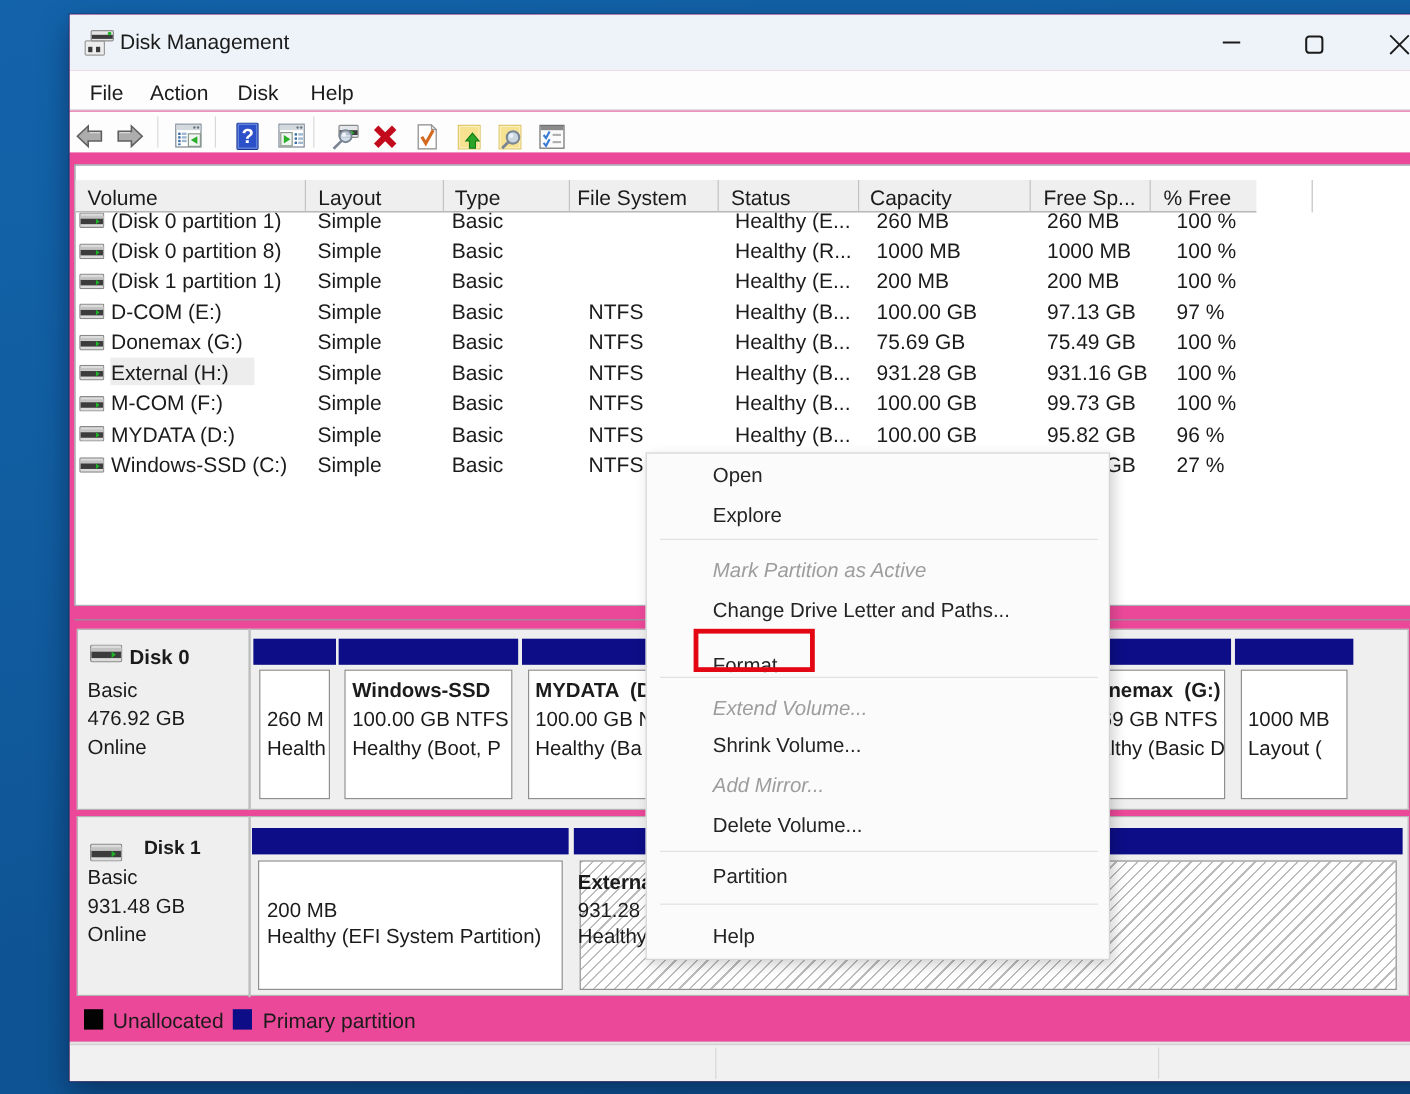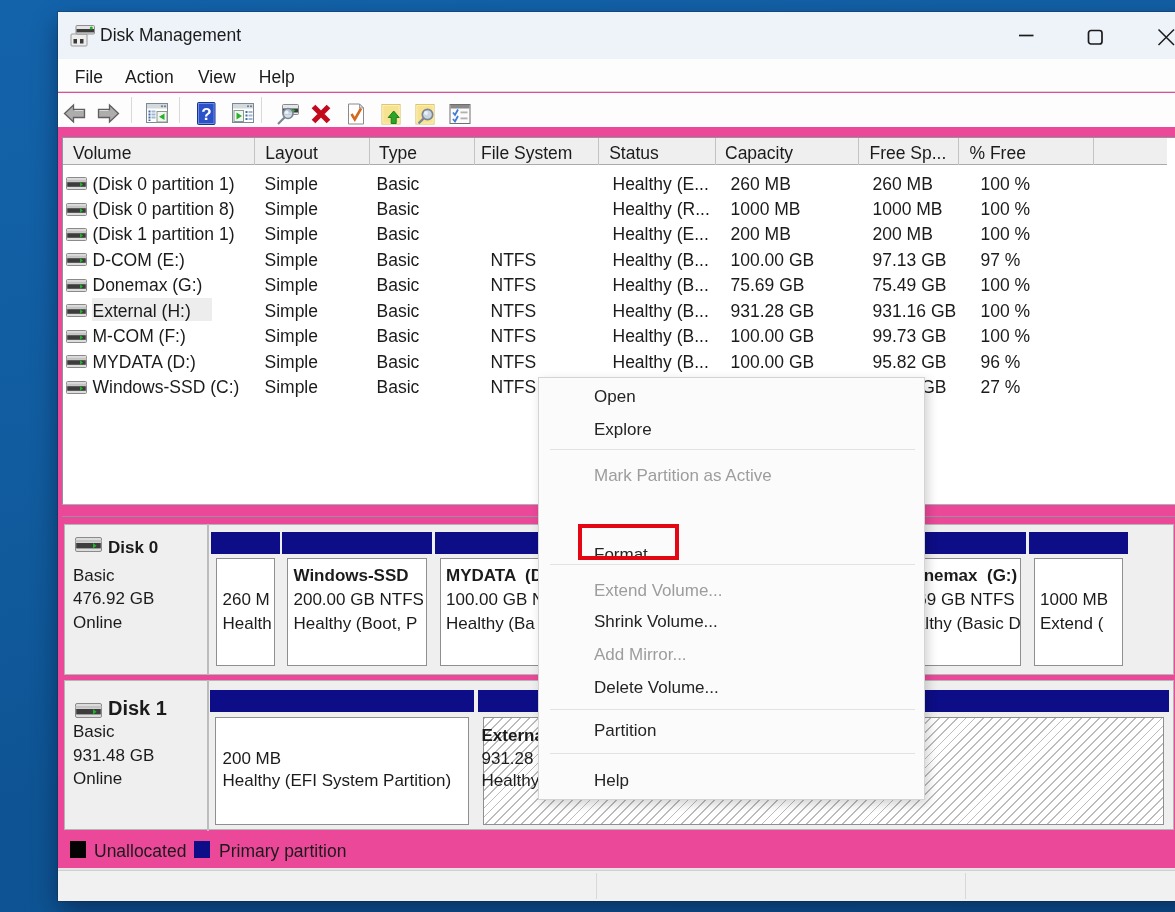--- a/index.html
+++ b/index.html
@@ -11,21 +11,21 @@
     background:#ec4899; border-radius:0;
     box-shadow:0 10px 24px rgba(0,0,25,0.4), 0 0 0 1px rgba(25,55,95,0.45);
     overflow:hidden;margin-left:44px; }
   .t { position:absolute; font-size:17.5px; line-height:20px; color:#1b1b1b; white-space:pre; }
   .s { position:absolute; font-size:17px; line-height:20px; color:#1b1b1b; white-space:pre; }
   .b { font-weight:bold; }
   .navy { position:absolute; background:#0d0d87; }
   .pbox { position:absolute; background:#ffffff; border:1px solid #8f8f8f; overflow:hidden; }
   .hatch { background-image:repeating-linear-gradient(135deg, #bcbcbc 0px, #bcbcbc 1.3px, #ffffff 1.3px, #ffffff 6.3px); }
   .mi { position:absolute; left:55px; font-size:17px; line-height:20px; color:#242424; white-space:pre; }
-  .dis { color:#9d9d9d; }
+  .dis { color:#9d9d9d;font-style:italic; }
   .msep { position:absolute; left:11px; width:365px; height:1px; background:#e2e2e2; }
 </style>
 </head>
 <body>
 <div class="window">
 <div class="abs" style="left:0;top:0;width:1143px;height:47px;background:#eef3fa"></div>
 <svg class="abs" style="left:12px;top:13px" width="25" height="22" viewBox="0 0 25 22">
   <rect x="1" y="9" width="16" height="12" rx="1" fill="#ededed" stroke="#9a9a9a"></rect>
   <rect x="3.5" y="14" width="3.5" height="4.5" fill="#3a3a3a"></rect>
   <rect x="10" y="14" width="3.5" height="4.5" fill="#3a3a3a"></rect>
@@ -42,21 +42,21 @@
     </svg>
 <svg class="abs" style="left:1026px;top:13px" width="24" height="24">
       <rect x="4.5" y="5.5" width="13.5" height="13.5" rx="2.5" fill="none" stroke="#1b1b1b" stroke-width="1.7"></rect>
     </svg>
 <svg class="abs" style="left:1096px;top:13px" width="24" height="24">
       <path d="M4.5 4.5 L20 20 M20 4.5 L4.5 20" stroke="#1b1b1b" stroke-width="1.5" fill="none"></path>
     </svg>
 <div class="abs" style="left:0;top:47px;width:1143px;height:33px;background:#fdfdfd;border-bottom:1px solid #d6d6d6"></div>
 <div class="t" style="left:16.7px;top:55px">File</div>
 <div class="t" style="left:67px;top:55px">Action</div>
-<div class="t" style="left:140px;top:55px">View</div>
+<div class="t" style="left:140px;top:55px">Disk</div>
 <div class="t" style="left:200.8px;top:55px">Help</div>
 <div class="abs" style="left:0;top:81px;width:1143px;height:34px;background:#fdfdfd"></div>
 <div class="abs" style="left:73px;top:85px;width:1px;height:26px;background:#d9d9d9"></div>
 <div class="abs" style="left:120.5px;top:85px;width:1px;height:26px;background:#d9d9d9"></div>
 <div class="abs" style="left:203px;top:85px;width:1px;height:26px;background:#d9d9d9"></div>
 <svg class="abs" style="left:5px;top:90px" width="24" height="24" viewBox="0 0 24 24">
       <path d="M10.5 3 L10.5 7.5 L21.5 7.5 L21.5 15.5 L10.5 15.5 L10.5 20 L1.5 11.5 Z" fill="#adadad" stroke="#5f5f5f" stroke-width="1.3"></path>
       <path d="M11.5 8.5 L20.5 8.5" stroke="#d9d9d9" stroke-width="1"></path>
     </svg>
 <svg class="abs" style="left:38px;top:90px" width="24" height="24" viewBox="0 0 24 24">
@@ -127,21 +127,21 @@
     </svg>
 <svg class="abs" style="left:389.5px;top:90px" width="24" height="24" viewBox="0 0 24 24">
       <rect x="2" y="2.5" width="20" height="19" fill="#fbfbfb" stroke="#6e6e6e"></rect>
       <rect x="2.5" y="3" width="19" height="3.5" fill="#8a8a8a"></rect>
       <path d="M5 10.5 L7 13 L10 7.5" fill="none" stroke="#3a7bd5" stroke-width="1.8"></path>
       <path d="M5 17 L7 19.5 L10 14" fill="none" stroke="#3a7bd5" stroke-width="1.8"></path>
       <rect x="12.5" y="9.5" width="7" height="1.8" fill="#b0b0b0"></rect>
       <rect x="12.5" y="15.5" width="7" height="1.8" fill="#b0b0b0"></rect>
     </svg>
 <div class="abs" style="left:3.5px;top:125px;width:1138px;height:368px;background:#ffffff;border-top:1px solid #8f959c;border-left:1px solid #8f959c;border-right:1px solid #aab0b6;border-bottom:1px solid #aab0b6">
-<div class="abs" style="left:0;top:0;width:1104px;height:27px;border-bottom:1px solid #ababab;background:#efefef">
+<div class="abs" style="left:0;top:12px;width:984px;height:27px;border-bottom:1px solid #ababab;background:#efefef">
 <div class="t" style="left:10.5px;top:4.5px">Volume</div>
 <div class="t" style="left:202.8px;top:4.5px">Layout</div>
 <div class="t" style="left:316.5px;top:4.5px">Type</div>
 <div class="t" style="left:418.5px;top:4.5px">File System</div>
 <div class="t" style="left:546.7px;top:4.5px">Status</div>
 <div class="t" style="left:662.5px;top:4.5px">Capacity</div>
 <div class="t" style="left:807px;top:4.5px">Free Sp...</div>
 <div class="t" style="left:907px;top:4.5px">% Free</div>
 <div class="abs" style="left:191px;top:0;width:1px;height:27px;background:#c3c3c3"></div>
 <div class="abs" style="left:306px;top:0;width:1px;height:27px;background:#c3c3c3"></div>
@@ -293,21 +293,21 @@
 <div class="abs" style="left:152.8px;top:520px;width:69.1px;height:135.5px;overflow:hidden">
       <div class="navy" style="left:0;top:0;width:69.1px;height:21.5px"></div>
       <div class="pbox" style="left:5px;top:26.299999999999955px;width:59.099999999999994px;height:108.20000000000005px"></div>
       <div class="s" style="left:11.7px;top:58.2px">260 M</div>
       <div class="s" style="left:11.7px;top:81.9px">Health</div>
     </div>
 <div class="abs" style="left:224px;top:520px;width:150px;height:135.5px;overflow:hidden">
       <div class="navy" style="left:0;top:0;width:150px;height:21.5px"></div>
       <div class="pbox" style="left:5px;top:26.299999999999955px;width:140px;height:108.20000000000005px"></div>
       <div class="s b" style="left:11.5px;top:34.4px">Windows-SSD</div>
-      <div class="s" style="left:11.5px;top:58.2px">200.00 GB NTFS</div>
+      <div class="s" style="left:11.5px;top:58.2px">100.00 GB NTFS</div>
       <div class="s" style="left:11.5px;top:81.9px">Healthy (Boot, P</div>
     </div>
 <div class="abs" style="left:376.5px;top:520px;width:150.0px;height:135.5px;overflow:hidden">
       <div class="navy" style="left:0;top:0;width:150.0px;height:21.5px"></div>
       <div class="pbox" style="left:5px;top:26.299999999999955px;width:140.0px;height:108.20000000000005px"></div>
       <div class="s b" style="left:11.5px;top:34.4px">MYDATA  (D:)</div>
       <div class="s" style="left:11.5px;top:58.2px">100.00 GB N</div>
       <div class="s" style="left:11.5px;top:81.9px">Healthy (Ba</div>
     </div>
 <div class="abs" style="left:529px;top:520px;width:150px;height:135.5px;overflow:hidden">
@@ -322,31 +322,31 @@
       <div class="navy" style="left:0;top:0;width:133.5px;height:21.5px"></div>
       <div class="pbox" style="left:5px;top:26.299999999999955px;width:123.5px;height:108.20000000000005px"></div>
       <div class="s b" style="left:9px;top:34.4px">Donemax  (G:)</div>
       <div class="s" style="left:1.7px;top:58.2px">75.69 GB NTFS</div>
       <div class="s" style="left:2.2px;top:81.9px">Healthy (Basic D</div>
     </div>
 <div class="abs" style="left:970.5px;top:520px;width:99.0px;height:135.5px;overflow:hidden">
       <div class="navy" style="left:0;top:0;width:99.0px;height:21.5px"></div>
       <div class="pbox" style="left:5px;top:26.299999999999955px;width:89.0px;height:108.20000000000005px"></div>
       <div class="s" style="left:11.5px;top:58.2px">1000 MB</div>
-      <div class="s" style="left:11.5px;top:81.9px">Extend (</div>
+      <div class="s" style="left:11.5px;top:81.9px">Layout (</div>
     </div>
 <div class="abs" style="left:6px;top:668px;width:1110px;height:150px;background:#efefef;border:1px solid #b5b5b5"></div>
 <div class="abs" style="left:149px;top:668px;width:1.5px;height:151px;background:#bdbdbd"></div>
 <svg class="abs" style="left:17px;top:691px" width="27" height="15" viewBox="0 0 27 15">
       <rect x="0.5" y="0.5" width="26" height="14" rx="1.5" fill="#dcdcdc" stroke="#8a8a8a"></rect>
       <rect x="0.5" y="3" width="26" height="2.4" fill="#c3c3c3"></rect>
       <rect x="1.2" y="6" width="24.6" height="5.4" fill="#3c3c3c"></rect>
       <path d="M18 6 L21.6 8.7 L18 11.4 Z" fill="#1db427"></path>
     </svg>
-    <div class="s b" style="left:50px;top:686.0px;font-size:20px">Disk 1</div>
+    <div class="s b" style="left:62px;top:686.0px;font-size:16px">Disk 1</div>
     <div class="s" style="left:15px;top:710.2px">Basic</div>
     <div class="s" style="left:15px;top:733.7px">931.48 GB</div>
     <div class="s" style="left:15px;top:757.2px">Online</div>
 <div class="abs" style="left:151.8px;top:678px;width:264.7px;height:136px;overflow:hidden">
       <div class="navy" style="left:0;top:0;width:264.7px;height:21.5px"></div>
       <div class="pbox" style="left:5px;top:27.299999999999955px;width:254.7px;height:107.70000000000005px"></div>
       <div class="s" style="left:12.7px;top:58.6px">200 MB</div>
       <div class="s" style="left:12.7px;top:80.8px">Healthy (EFI System Partition)</div>
     </div>
 <div class="abs" style="left:420px;top:678px;width:691px;height:136px;overflow:hidden">
@@ -364,20 +364,21 @@
 <div class="abs" style="left:0;top:856px;width:1143px;height:2px;background:#e3e3e3"></div>
 <div class="abs" style="left:0;top:858px;width:1143px;height:31px;background:#f1f1f1;border-top:1px solid #d0d0d0">
       <div class="abs" style="left:538px;top:2px;width:1px;height:26px;background:#d8d8d8"></div>
       <div class="abs" style="left:907px;top:2px;width:1px;height:26px;background:#d8d8d8"></div>
     </div>
 <div class="abs" style="left:480px;top:365px;width:387px;height:423px;background:#fbfbfb;border:1px solid #d4d4d4;box-shadow:3px 4px 10px rgba(0,0,0,0.18);z-index:40">
 <div class="mi" style="top:9.3px">Open</div>
 <div class="mi" style="top:42.3px">Explore</div>
 <div class="msep" style="top:70.5px"></div>
 <div class="mi dis" style="top:88.3px">Mark Partition as Active</div>
+<div class="mi" style="top:121.3px">Change Drive Letter and Paths...</div>
 <div class="mi" style="top:167px">Format...</div>
 <div class="msep" style="top:186px"></div>
 <div class="mi dis" style="top:202.8px">Extend Volume...</div>
 <div class="mi" style="top:234.3px">Shrink Volume...</div>
 <div class="mi dis" style="top:266.8px">Add Mirror...</div>
 <div class="mi" style="top:300.3px">Delete Volume...</div>
 <div class="msep" style="top:331px"></div>
 <div class="mi" style="top:343.3px">Partition</div>
 <div class="msep" style="top:374.5px"></div>
 <div class="mi" style="top:393.3px">Help</div>

